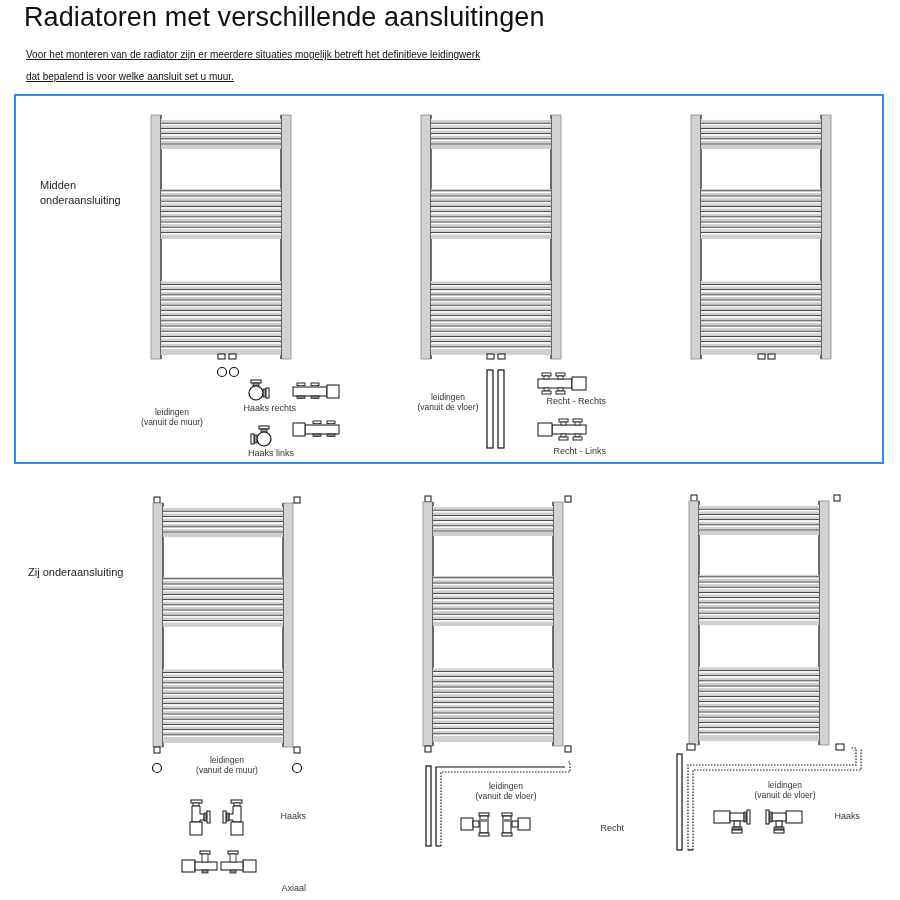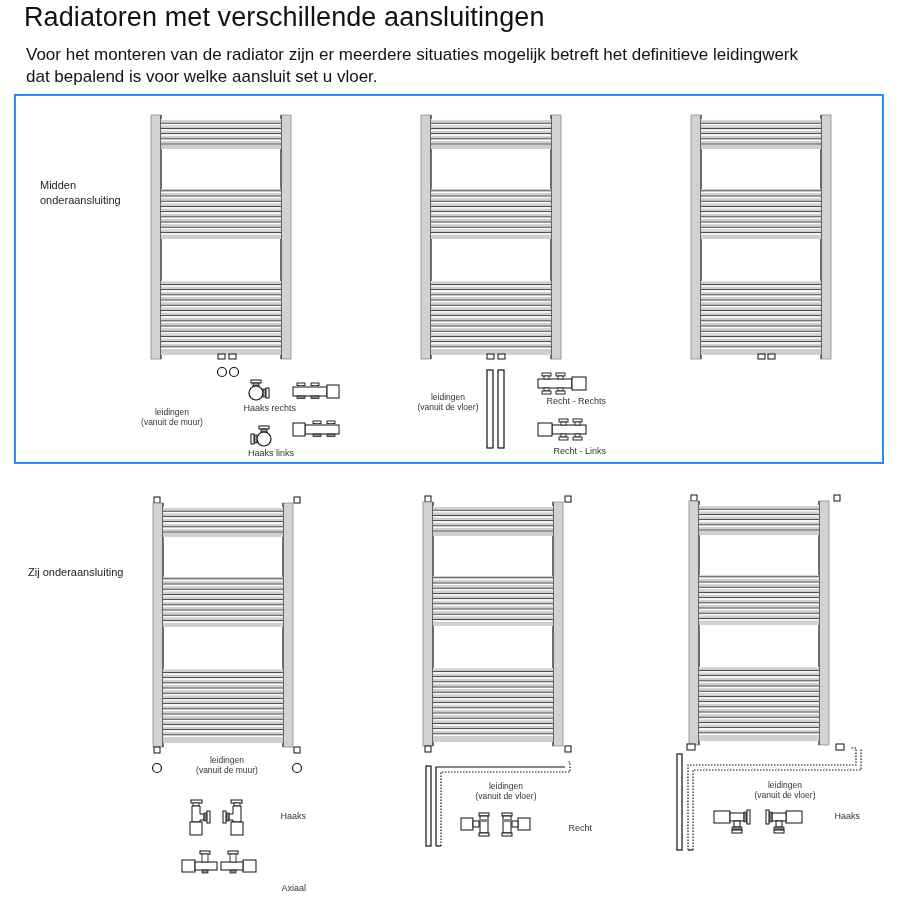--- a/index.html
+++ b/index.html
@@ -1,31 +1,31 @@
 <!DOCTYPE html>
 <html><head>
 <meta charset="utf-8">
 <style>
   html, body { margin:0; padding:0; background:#ffffff; }
   body { width:900px; height:900px; position:relative; overflow:hidden; font-family:"Liberation Sans", sans-serif; color:#111; }
   .title { position:absolute; left:24px; top:2px; font-size:27px; font-weight:normal; letter-spacing:0.1px; color:#111; }
-  .subtitle { position:absolute; left:26px; top:44px; font-size:17px; line-height:22px; color:#111; width:800px; }
+  .subtitle { position:absolute; left:26px; top:44px; font-size:10px; line-height:22px; color:#111; width:800px;text-decoration:underline; }
   .panel { position:absolute; left:14px; top:94px; width:870px; height:370px; border:2px solid #2f8bf2; box-sizing:border-box; }
   .section-label { position:absolute; font-size:11px; color:#222; text-align:left; line-height:15px; }
   .small { position:absolute; font-size:8.5px; color:#333; text-align:center; line-height:10px; }
   .lbl { position:absolute; font-size:9px; color:#333; text-align:right; }
   svg { position:absolute; overflow:visible; }
 </style>
 </head>
 <body>
 
 <div class="title">Radiatoren met verschillende aansluitingen</div>
 <div class="subtitle">
   <div>Voor het monteren van de radiator zijn er meerdere situaties mogelijk betreft het definitieve leidingwerk</div>
-  <div>dat bepalend is voor welke aansluit set u vloer.</div>
+  <div>dat bepalend is voor welke aansluit set u muur.</div>
 </div>
 
 <div class="panel"></div>
 
 <div class="section-label" style="left:40px; top:178px; width:110px;">
   <div>Midden</div>
   <div>onderaansluiting</div>
 </div>
 
 <svg width="900" height="900" style="left:0;top:0;">
@@ -243,19 +243,19 @@
   <div>leidingen</div>
   <div>(vanuit de muur)</div>
 </div>
 <div class="lbl" style="left:262px; top:811px; width:44px;">Haaks</div>
 <div class="lbl" style="left:262px; top:859px; width:44px;margin-top:24px;">Axiaal</div>
 
 <div class="small" style="left:463px; top:781px; width:86px;">
   <div>leidingen</div>
   <div>(vanuit de vloer)</div>
 </div>
-<div class="lbl" style="left:508px; top:823px; width:40px;padding-left:44px;">Recht</div>
+<div class="lbl" style="left:540px; top:823px; width:40px;padding-left:44px;">Recht</div>
 
 <div class="small" style="left:740px; top:780px; width:90px;">
   <div>leidingen</div>
   <div>(vanuit de vloer)</div>
 </div>
 <div class="lbl" style="left:812px; top:811px; width:48px;">Haaks</div>
 
 </body></html>

